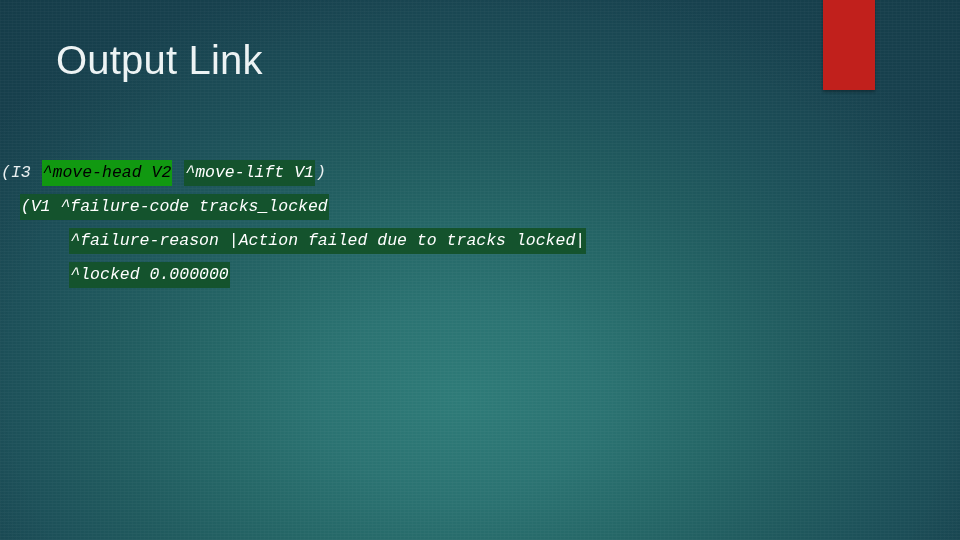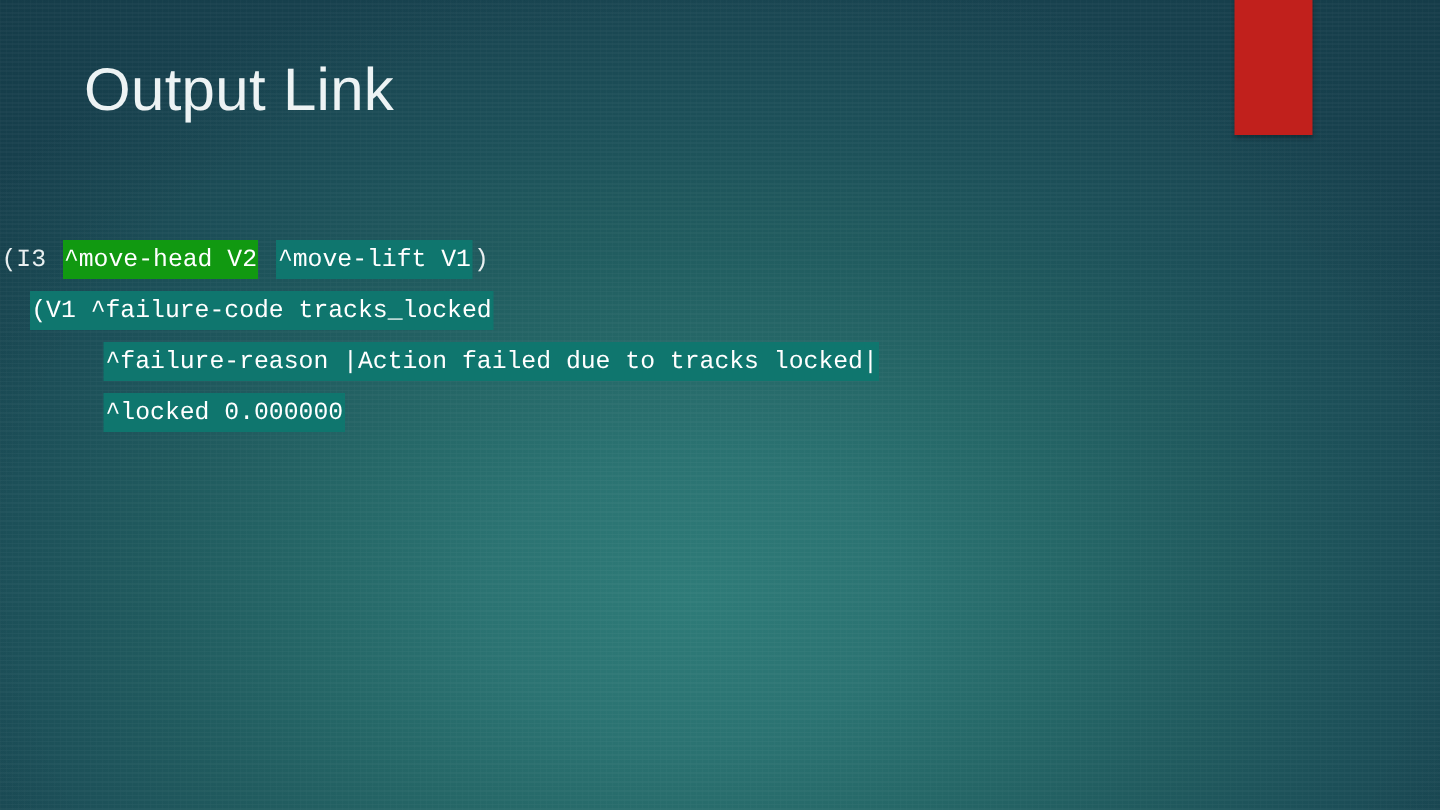--- a/index.html
+++ b/index.html
@@ -93,31 +93,32 @@
   .code-line {
     height: 34px;
     display: block;
     white-space: nowrap;
   }
 
   .seg {
     display: inline;
     padding: 3px 1px 4px 1px;
     white-space: pre;
+    font-style: italic;
   }
   .seg.plain {
     background: transparent;
     color: #e9eff0;
   }
   .seg.green {
     background: #119911;
-    color: #ffffff;
+    color: #000000;
   }
   .seg.red {
-    background: #0f766e;
+    background: #14532d;
     color: #ffffff;
   }
   .indent {
     display: inline-block;
     white-space: pre;
   }
 </style>
 </head>
 <body>
 

